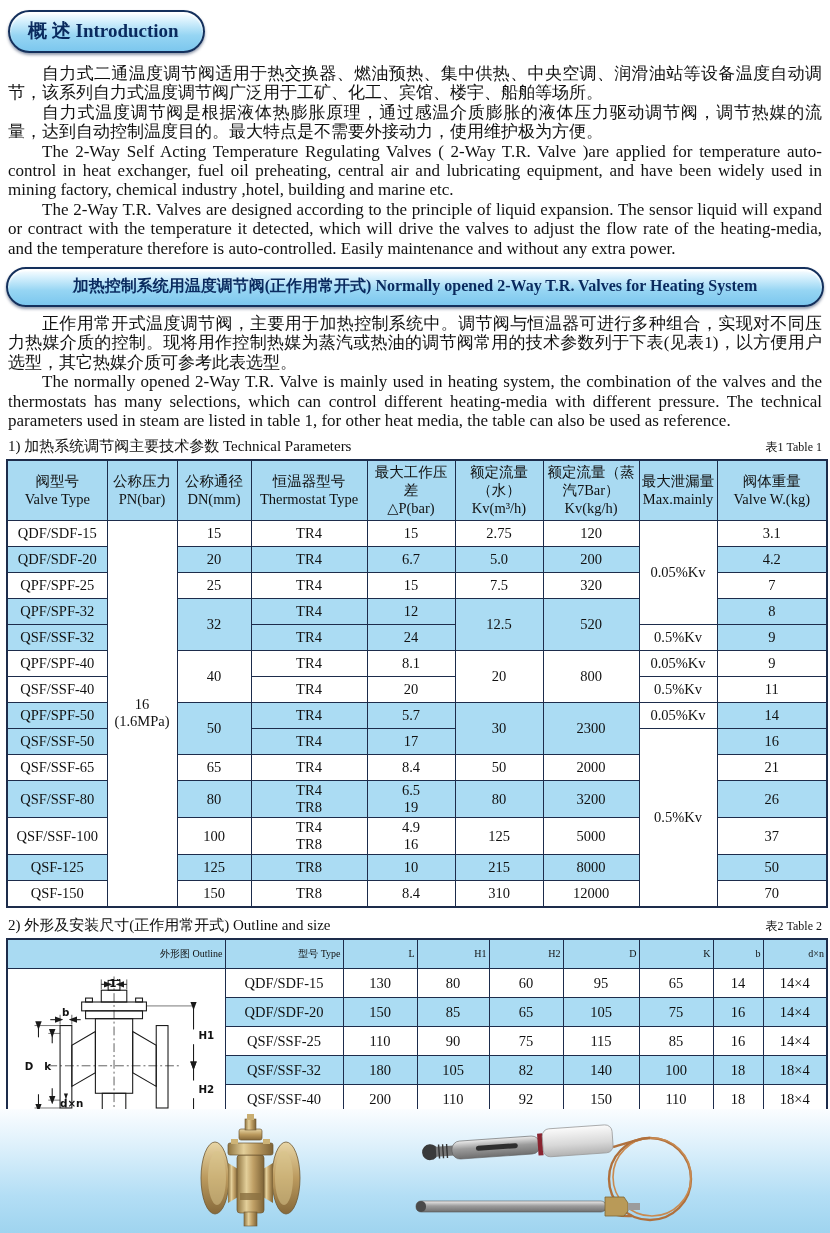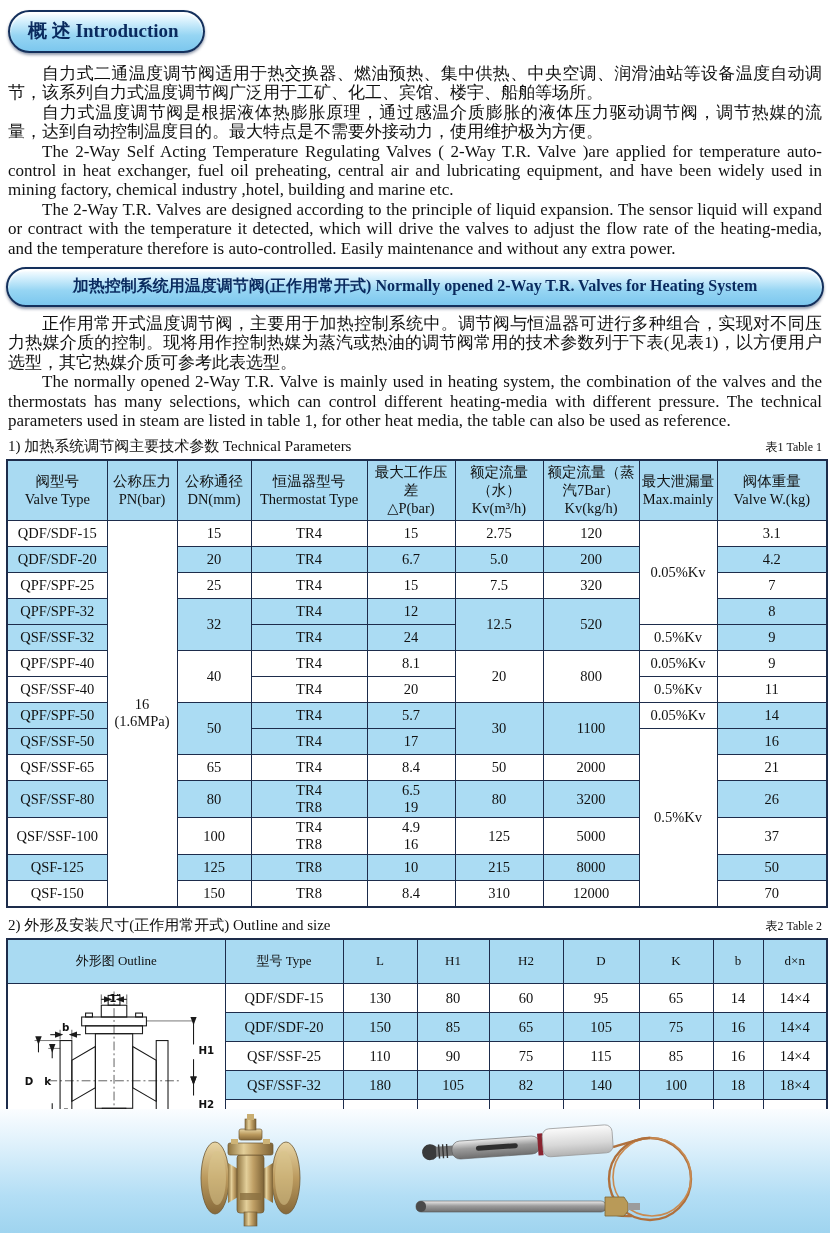--- a/index.html
+++ b/index.html
@@ -27,21 +27,21 @@
   .cap .right { font-size:12px; }
 
   
   table { border-collapse:collapse; table-layout:fixed; width:818px;
           border:2.5px solid #1d2c4b; font-size:14.5px; text-align:center; }
   th,td { border:1.5px solid #1d2c4b; padding:1px 2px; vertical-align:middle; }
   th { background:#a9daf2; font-weight:normal; font-size:14.5px; line-height:18px; }
   #table1 th { height:61px; }
   #table1 tbody tr { height:26px; }
   #table1 tbody tr.tall { height:36px; }
-  #table2 th { height:45px; font-size:13px; }
+  #table2 th { height:30px; font-size:10px;text-align:right; }
   #table2 tbody tr { height:29px; }
   tr.blue td { background:#abdcf3; }
   tr.white td { background:#ffffff; }
   td.white { background:#ffffff !important; }
   td.diagram-cell { background:#ffffff !important; padding:0; }
   td div { line-height:17px; }
 
   
   .outline-svg { display:block; margin:0 auto; }
 
@@ -294,21 +294,21 @@
           <td>
             <div>TR4</div>
           </td>
           <td>
             <div>5.7</div>
           </td>
           <td rowspan="2">
             <div>30</div>
           </td>
           <td rowspan="2">
-            <div>1100</div>
+            <div>2300</div>
           </td>
           <td class="white">
             <div>0.05%Kv</div>
           </td>
           <td>
             <div>14</div>
           </td>
         </tr>
         <tr class="blue">
           <td>

